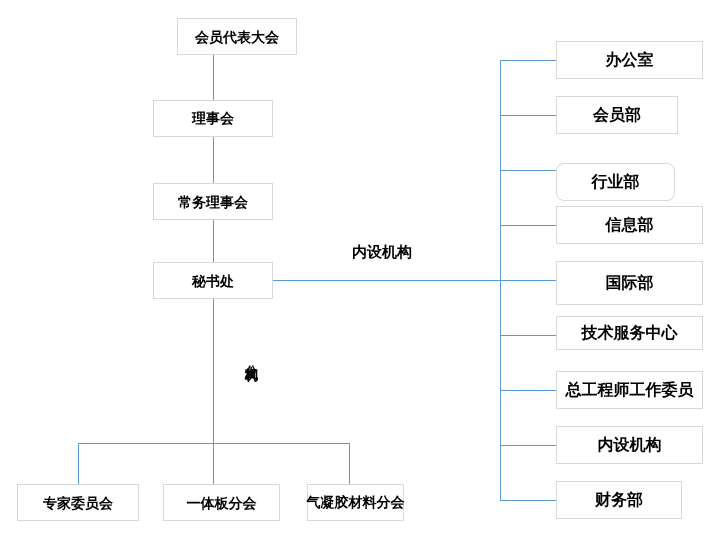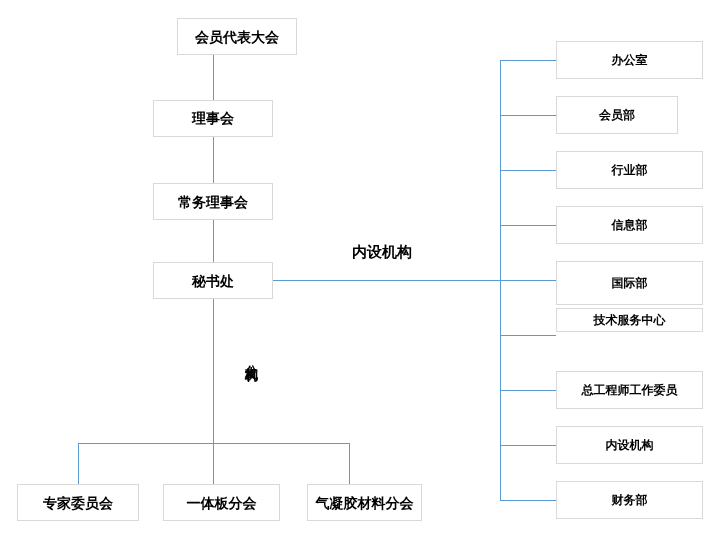--- a/index.html
+++ b/index.html
@@ -22,21 +22,21 @@
     border: 1px solid #d9d9d9;
     display: flex;
     align-items: center;
     justify-content: center;
     font-size: 14px;
     font-weight: bold;
     color: #000000;
     white-space: nowrap;
     line-height: 1;
   }
-  .node.wide { font-size: 12px; }
+  .node.wide { font-size: 16px; }
   .line {
     position: absolute;
     background: #5b9bd5;
   }
   .edge-label {
     position: absolute;
     font-size: 15px;
     font-weight: bold;
     color: #000000;
     line-height: 18px;
@@ -81,25 +81,25 @@
   <div class="edge-label" style="left:352px;top:243px;">内设机构</div>
   <div class="edge-label vertical" style="left:244px;top:355px;">分支机构</div>
 
   <div class="node" style="left:153px;top:18px;width:120px;height:37px;margin-left:24px;">会员代表大会</div>
   <div class="node" style="left:153px;top:100px;width:120px;height:37px;font-family:Liberation Mono, monospace;">理事会</div>
   <div class="node" style="left:153px;top:262px;width:120px;height:37px;">秘书处</div>
   <div class="node" style="left:153px;top:183px;width:120px;height:37px;">常务理事会</div>
 
   <div class="node wide" style="left:556px;top:41px;width:147px;height:38px;">办公室</div>
   <div class="node wide" style="left:556px;top:96px;width:122px;height:38px;">会员部</div>
-  <div class="node wide" style="left:556px;top:151px;width:147px;height:38px;">行业部</div>
+  <div class="node wide" style="left:556px;top:163px;width:119px;height:38px;border-radius:8px;">行业部</div>
   <div class="node wide" style="left:556px;top:206px;width:147px;height:38px;">信息部</div>
   <div class="node wide" style="left:556px;top:261px;width:147px;height:44px;">国际部</div>
-  <div class="node wide" style="left:556px;top:308px;width:147px;height:24px;">技术服务中心</div>
+  <div class="node wide" style="left:556px;top:316px;width:147px;height:34px;">技术服务中心</div>
   <div class="node wide" style="left:556px;top:371px;width:147px;height:38px;">总工程师工作委员</div>
   <div class="node wide" style="left:556px;top:426px;width:147px;height:38px;">内设机构</div>
-  <div class="node wide" style="left:556px;top:481px;width:147px;height:38px;">财务部</div>
+  <div class="node wide" style="left:556px;top:481px;width:126px;height:38px;">财务部</div>
 
   <div class="node" style="left:17px;top:484px;width:122px;height:37px;">专家委员会</div>
   <div class="node" style="left:163px;top:484px;width:117px;height:37px;">一体板分会</div>
-  <div class="node" style="left:307px;top:484px;width:115px;height:37px;">气凝胶材料分会</div>
+  <div class="node" style="left:307px;top:484px;width:97px;height:37px;font-family:Liberation Serif, serif;">气凝胶材料分会</div>
 
 </div>
 
 </body></html>

